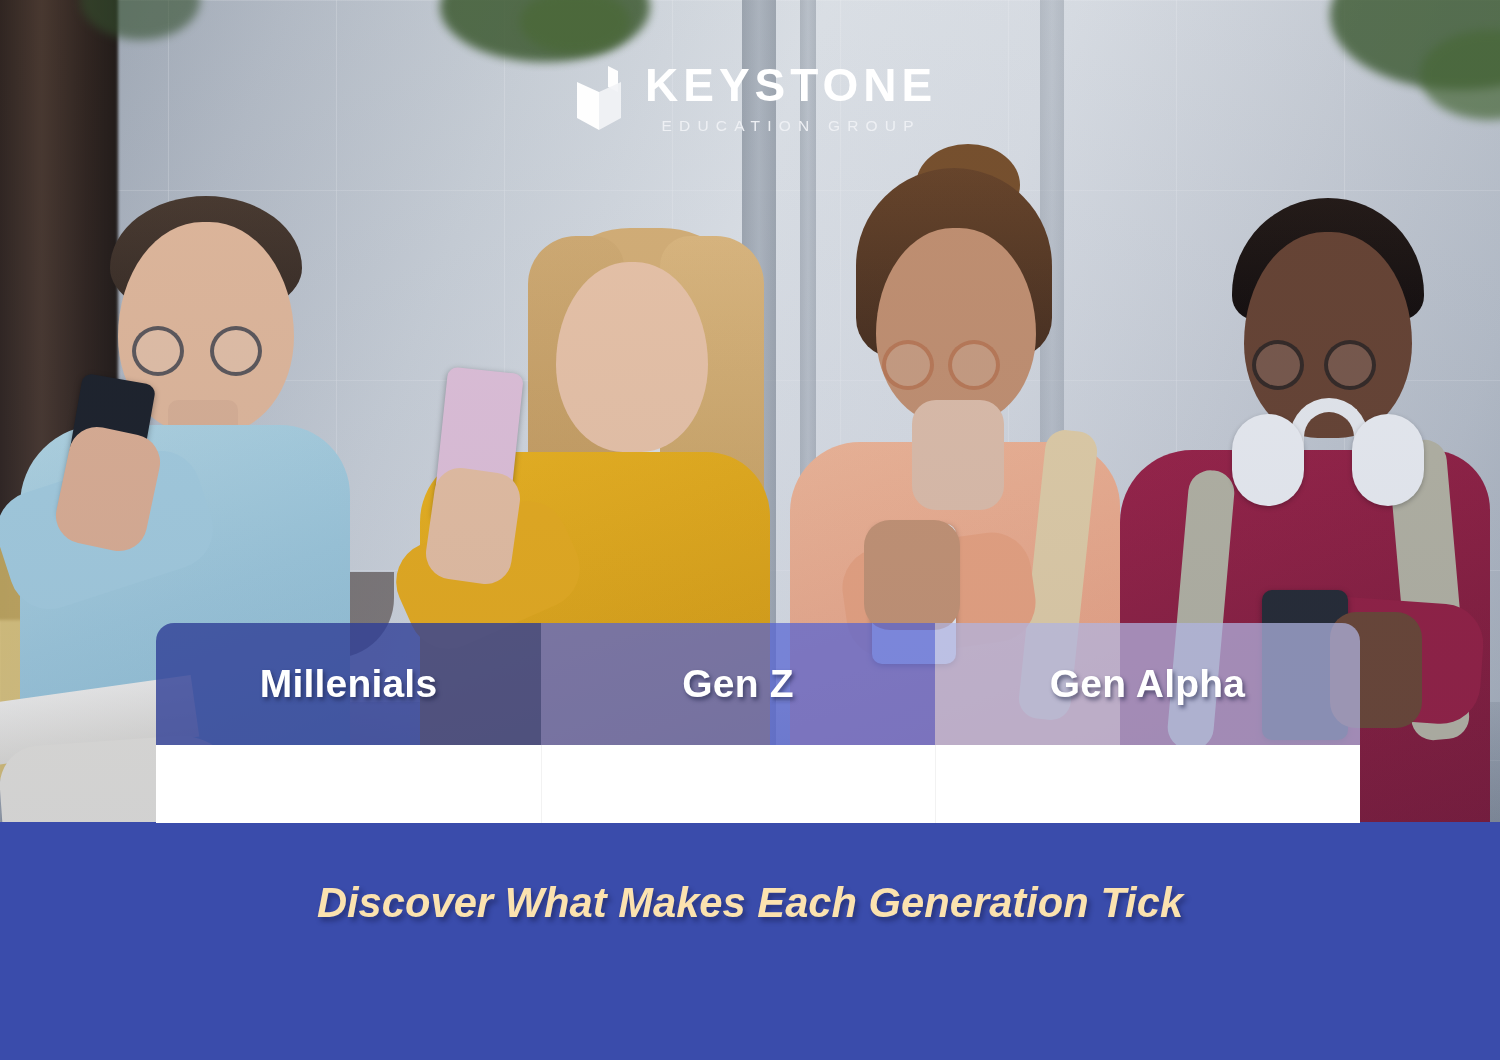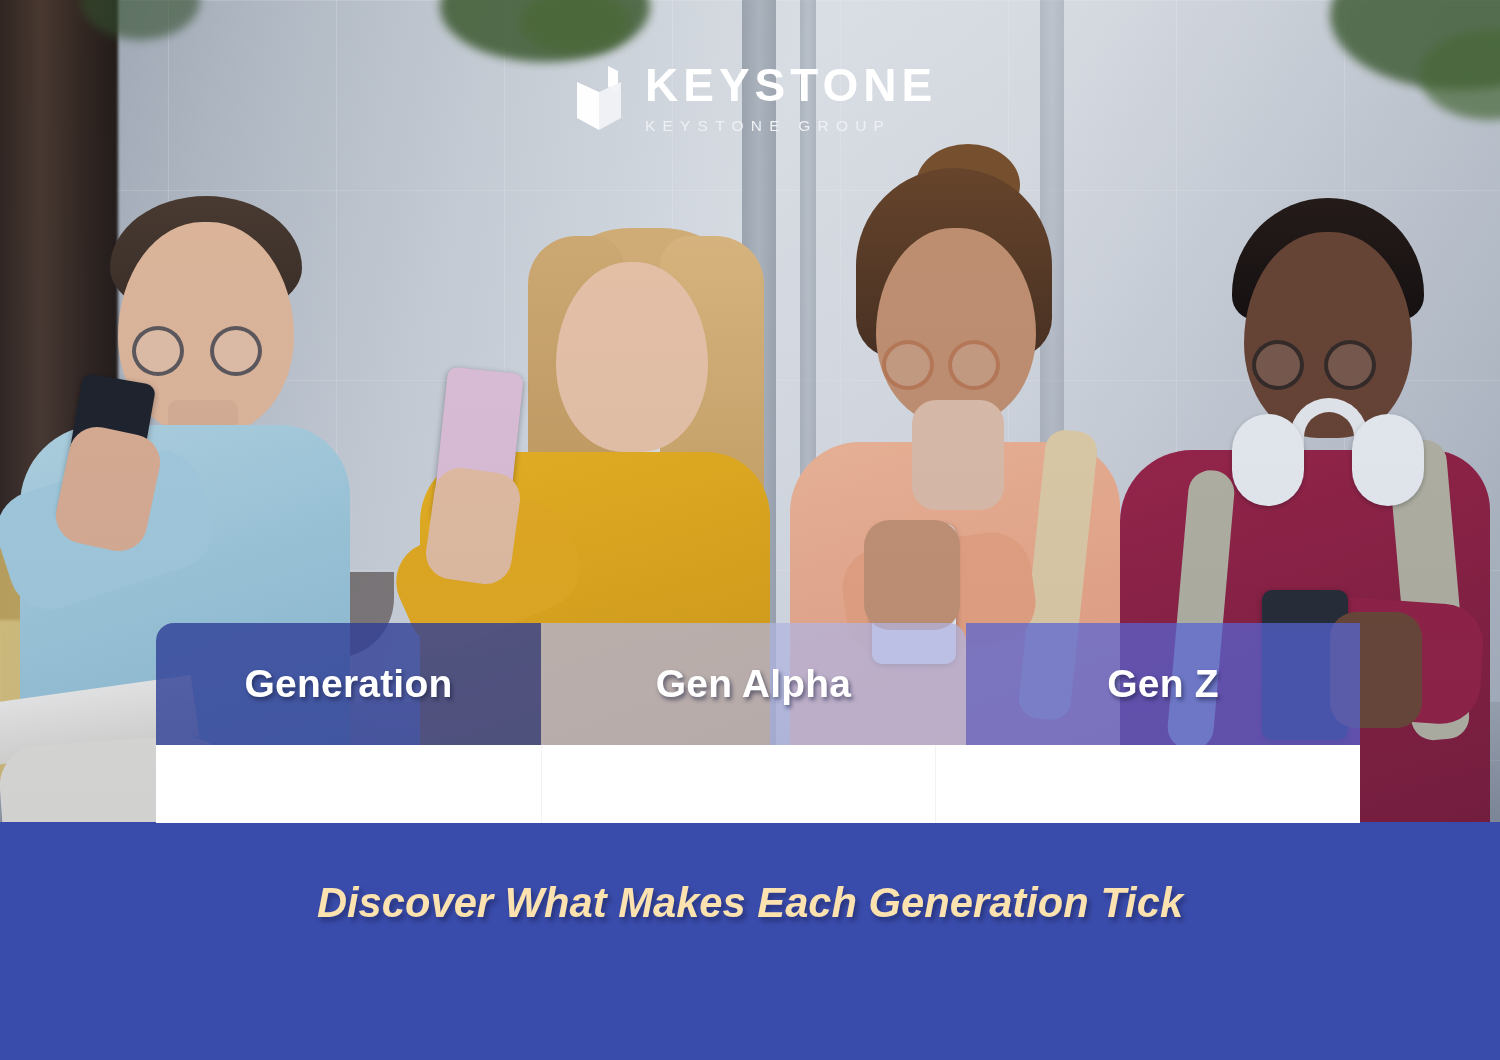--- a/index.html
+++ b/index.html
@@ -97,21 +97,21 @@
   .m4-hand{ position:absolute; left:1330px; top:612px; width:92px; height:116px; background:#6d4632; border-radius:26px;}
 
   .notebook { position:absolute; left:-24px; top:690px; width:220px; height:62px; background:linear-gradient(180deg,#f6f4ee,#e2dfd6); transform:rotate(-8deg); border-left:14px solid #e8a61c;}
   .legs { position:absolute; left:0px; top:740px; width:240px; height:90px; background:#e9e6dd; border-radius:40px 60px 0 0; transform:rotate(-4deg);}
   .yellowchair { position:absolute; left:-10px; top:540px; width:70px; height:240px; background:#e9c96a; opacity:.8; filter:blur(1px);}
   .photo-tint { position:absolute; inset:0; background:linear-gradient(180deg,rgba(40,60,120,.05),rgba(40,60,120,.12)); }
 
   
   .logo { position:absolute; left:575px; top:62px; display:flex; align-items:center; gap:22px; }
   .logo-mark { width:48px; height:70px; position:relative; }
-  .logo-words { display:flex; flex-direction:column; }
+  .logo-words { display:flex; flex-direction:column;align-items:center; }
   .logo-title { color:#ffffff; font-size:46px; font-weight:700; letter-spacing:5px; line-height:1; }
   .logo-sub { color:#eef0f4; font-size:15.5px; font-weight:400; letter-spacing:7.2px; margin-top:9px; }
 
   
   .tabs { position:absolute; left:156px; top:623px; width:1204px; height:122px; display:flex; }
   .tab { position:relative; height:122px; display:flex; align-items:center; justify-content:center; }
   .tab-1 { width:385px; background:rgba(47,62,150,.80); border-radius:18px 0 0 0; }
   .tab-2 { width:394px; background:rgba(86,100,212,.72); }
   .tab-3 { width:425px; background:rgba(176,180,226,.72); border-radius:0 18px 0 0; }
   .tab-label { color:#ffffff; font-size:39px; font-weight:700; letter-spacing:.2px;
@@ -241,37 +241,37 @@
   <div class="logo">
     <div class="logo-mark">
       <svg width="48" height="70" viewBox="0 0 48 70" aria-hidden="true">
         <path d="M33 2 L43 7 L43 28 L33 23 Z" fill="#ffffff" opacity="0.97"></path>
         <path d="M2 18 L24 28 L24 66 L2 54 Z" fill="#ffffff" opacity="0.97"></path>
         <path d="M46 18 L24 28 L24 66 L46 54 Z" fill="#f2f3f6" opacity="0.92"></path>
       </svg>
     </div>
     <div class="logo-words">
       <span class="logo-title">KEYSTONE</span>
-      <span class="logo-sub">KEYSTONE GROUP</span>
+      <span class="logo-sub">EDUCATION GROUP</span>
     </div>
   </div>
 
   <div class="tab-panel">
     <div class="seam" style="left:385px;"></div>
     <div class="seam" style="left:779px;"></div>
   </div>
 
   <div class="tabs">
     <div class="tab tab-1">
-      <span class="tab-label">Generation</span>
+      <span class="tab-label">Millenials</span>
+    </div>
+    <div class="tab tab-2">
+      <span class="tab-label">Gen Z</span>
     </div>
     <div class="tab tab-3">
       <span class="tab-label">Gen Alpha</span>
     </div>
-    <div class="tab tab-2">
-      <span class="tab-label">Gen Z</span>
-    </div>
   </div>
 
 
   <div class="subtitle">Discover What Makes Each Generation Tick</div>
 
 </div>
 
 </body></html>

